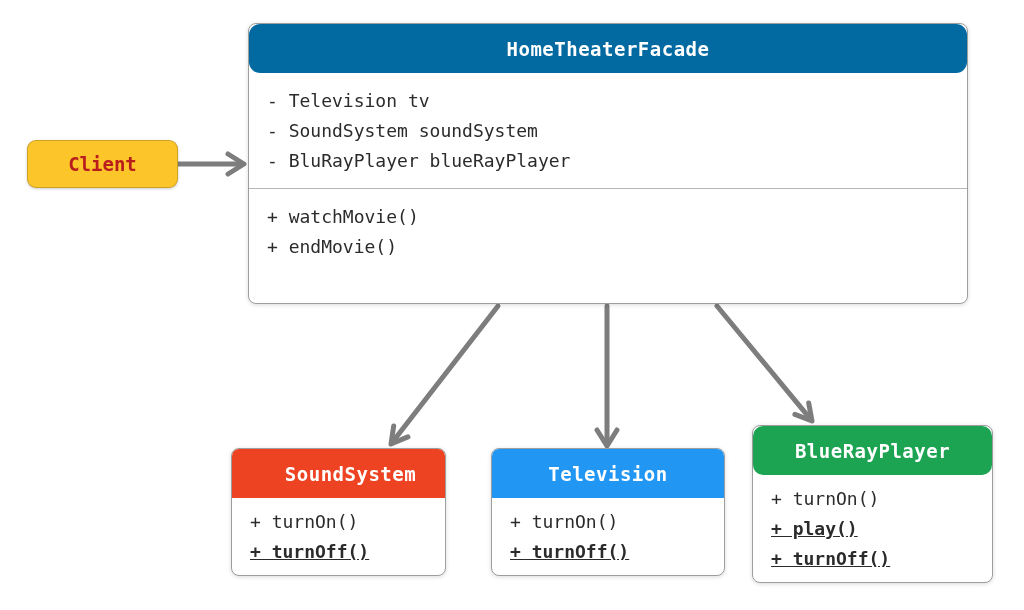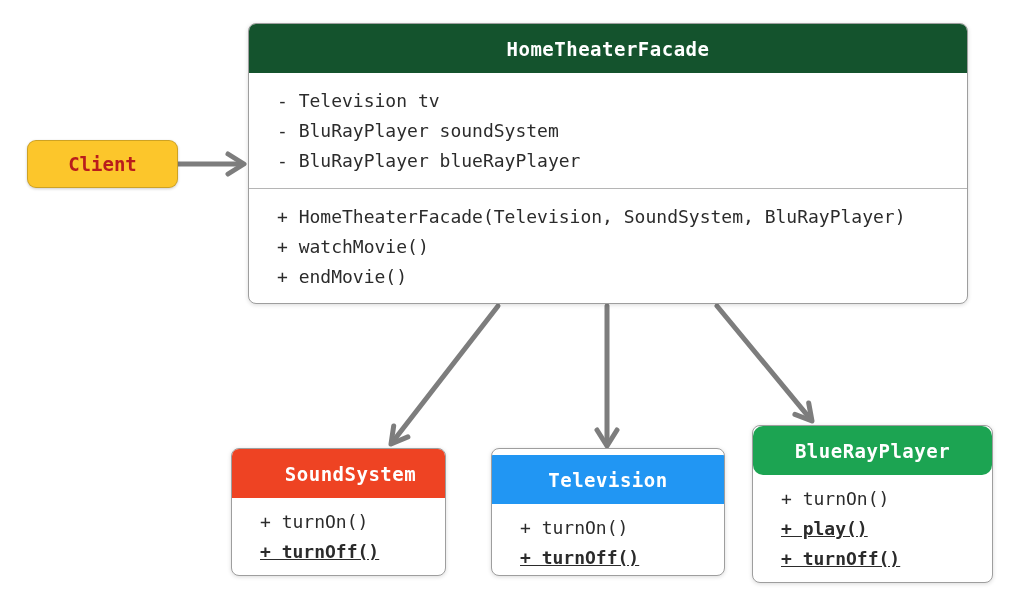--- a/index.html
+++ b/index.html
@@ -40,21 +40,21 @@
     height: 49px;
     display: flex;
     align-items: center;
     justify-content: center;
     color: #ffffff;
     font-weight: 700;
     font-size: 19px;
     letter-spacing: 0.5px;
   }
   .box-body {
-    padding: 11px 18px 10px 28px;
+    padding: 11px 18px 10px 18px;
     color: #2b2b2b;
     font-size: 18px;
   }
   .member-line {
     height: 30px;
     line-height: 30px;
     white-space: nowrap;
   }
   .member-line.bold { font-weight: 700; text-decoration: underline; }
   .divider {
@@ -105,48 +105,47 @@
       <line x1="717" y1="306" x2="809.5" y2="417.9" stroke="#7D7D7D"></line>
       <polyline points="794.9,414.4 812,421 808.7,403" stroke="#7D7D7D"></polyline>
     </g>
   </svg>
 
   <div class="client-box" style="background-color: rgb(252, 198, 43);">
     <span>Client</span>
   </div>
 
   <div class="box facade-box">
-    <div class="box-header" style="background-color: #14532d;">
+    <div class="box-header" style="background-color: #0369a1; border-radius: 11px;">
       <span>HomeTheaterFacade</span>
     </div>
     <div class="box-body">
       <div class="member-line">- Television tv</div>
-      <div class="member-line">- BluRayPlayer soundSystem</div>
+      <div class="member-line">- SoundSystem soundSystem</div>
       <div class="member-line">- BluRayPlayer blueRayPlayer</div>
     </div>
     <div class="divider"></div>
     <div class="box-body">
-      <div class="member-line">+ HomeTheaterFacade(Television, SoundSystem, BluRayPlayer)</div>
       <div class="member-line">+ watchMovie()</div>
       <div class="member-line">+ endMovie()</div>
     </div>
   </div>
 
   <div class="box sound-box">
     <div class="box-header" style="background-color: rgb(238, 67, 35); padding-left: 24px;">
       <span>SoundSystem</span>
     </div>
     <div class="box-body sub-body">
       <div class="member-line">+ turnOn()</div>
       <div class="member-line bold">+ turnOff()</div>
     </div>
   </div>
 
   <div class="box tv-box">
-    <div class="box-header" style="background-color: rgb(33, 150, 243); margin-top: 6px;">
+    <div class="box-header" style="background-color: rgb(33, 150, 243);">
       <span>Television</span>
     </div>
     <div class="box-body sub-body">
       <div class="member-line">+ turnOn()</div>
       <div class="member-line bold">+ turnOff()</div>
     </div>
   </div>
 
   <div class="box blueray-box">
     <div class="box-header" style="background-color: rgb(28, 164, 82); border-radius: 10px;">

